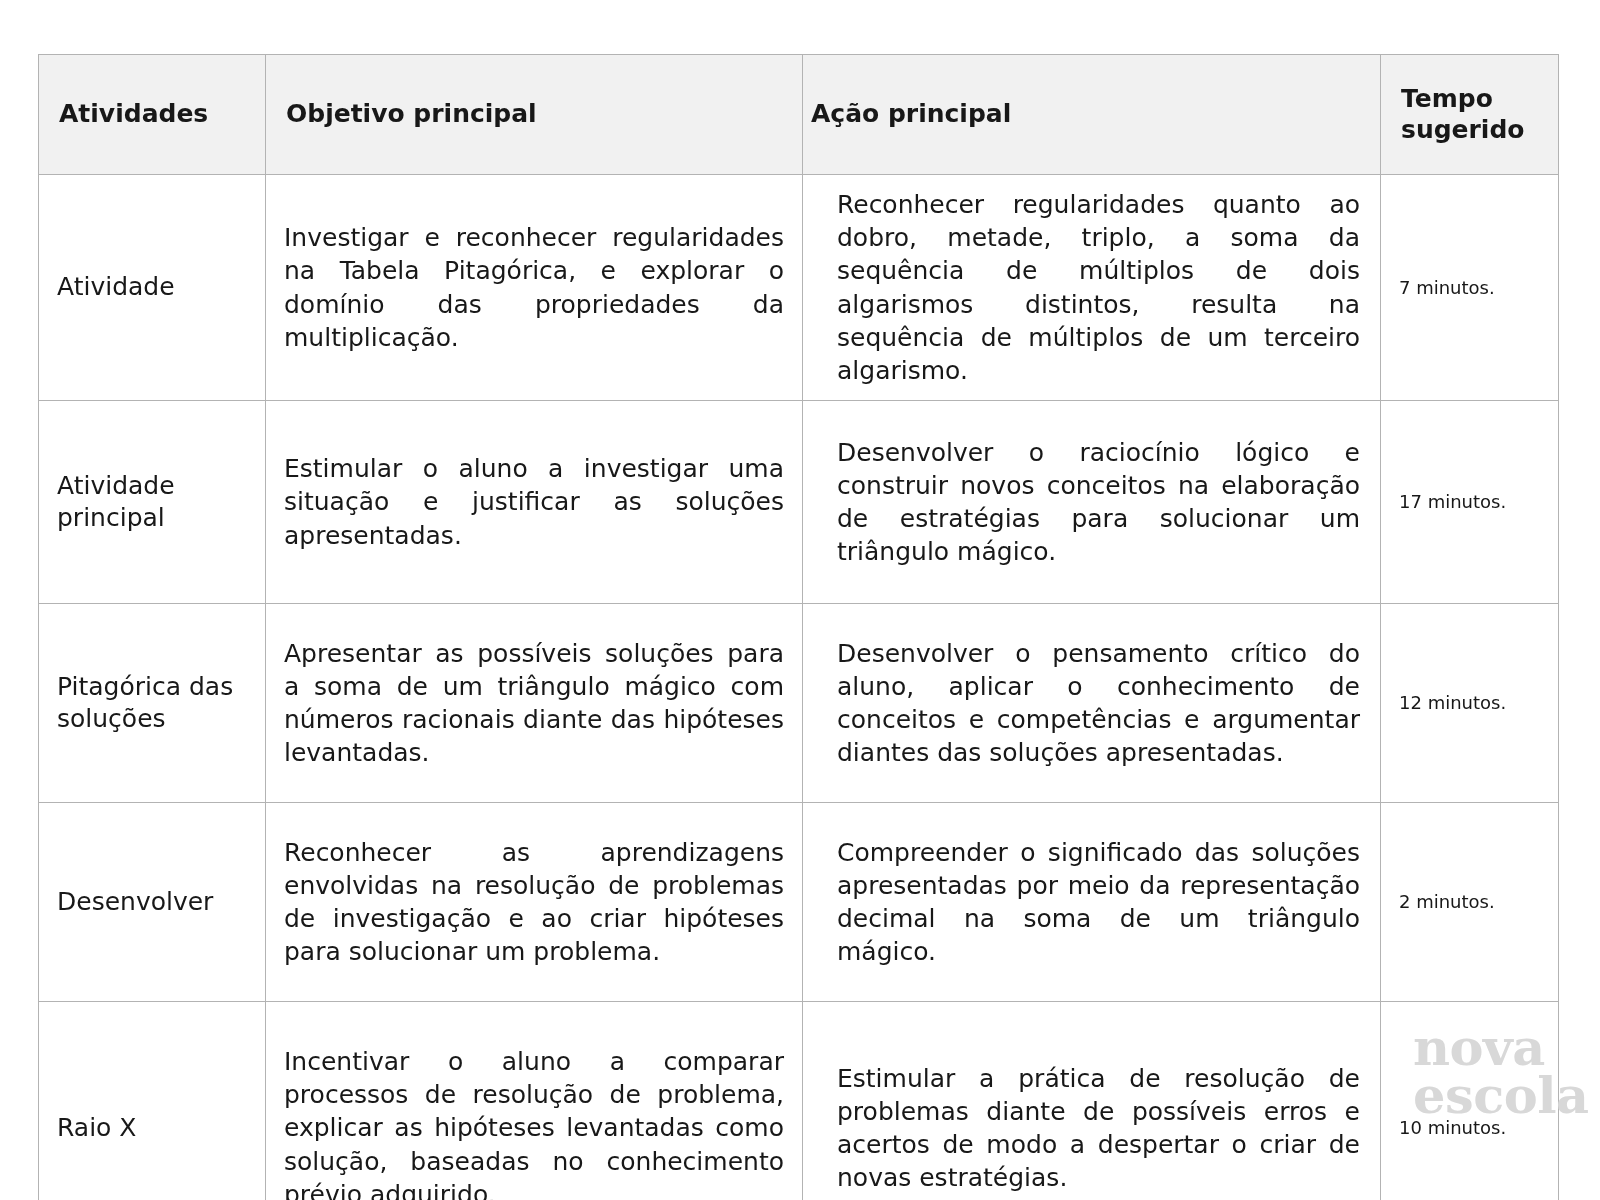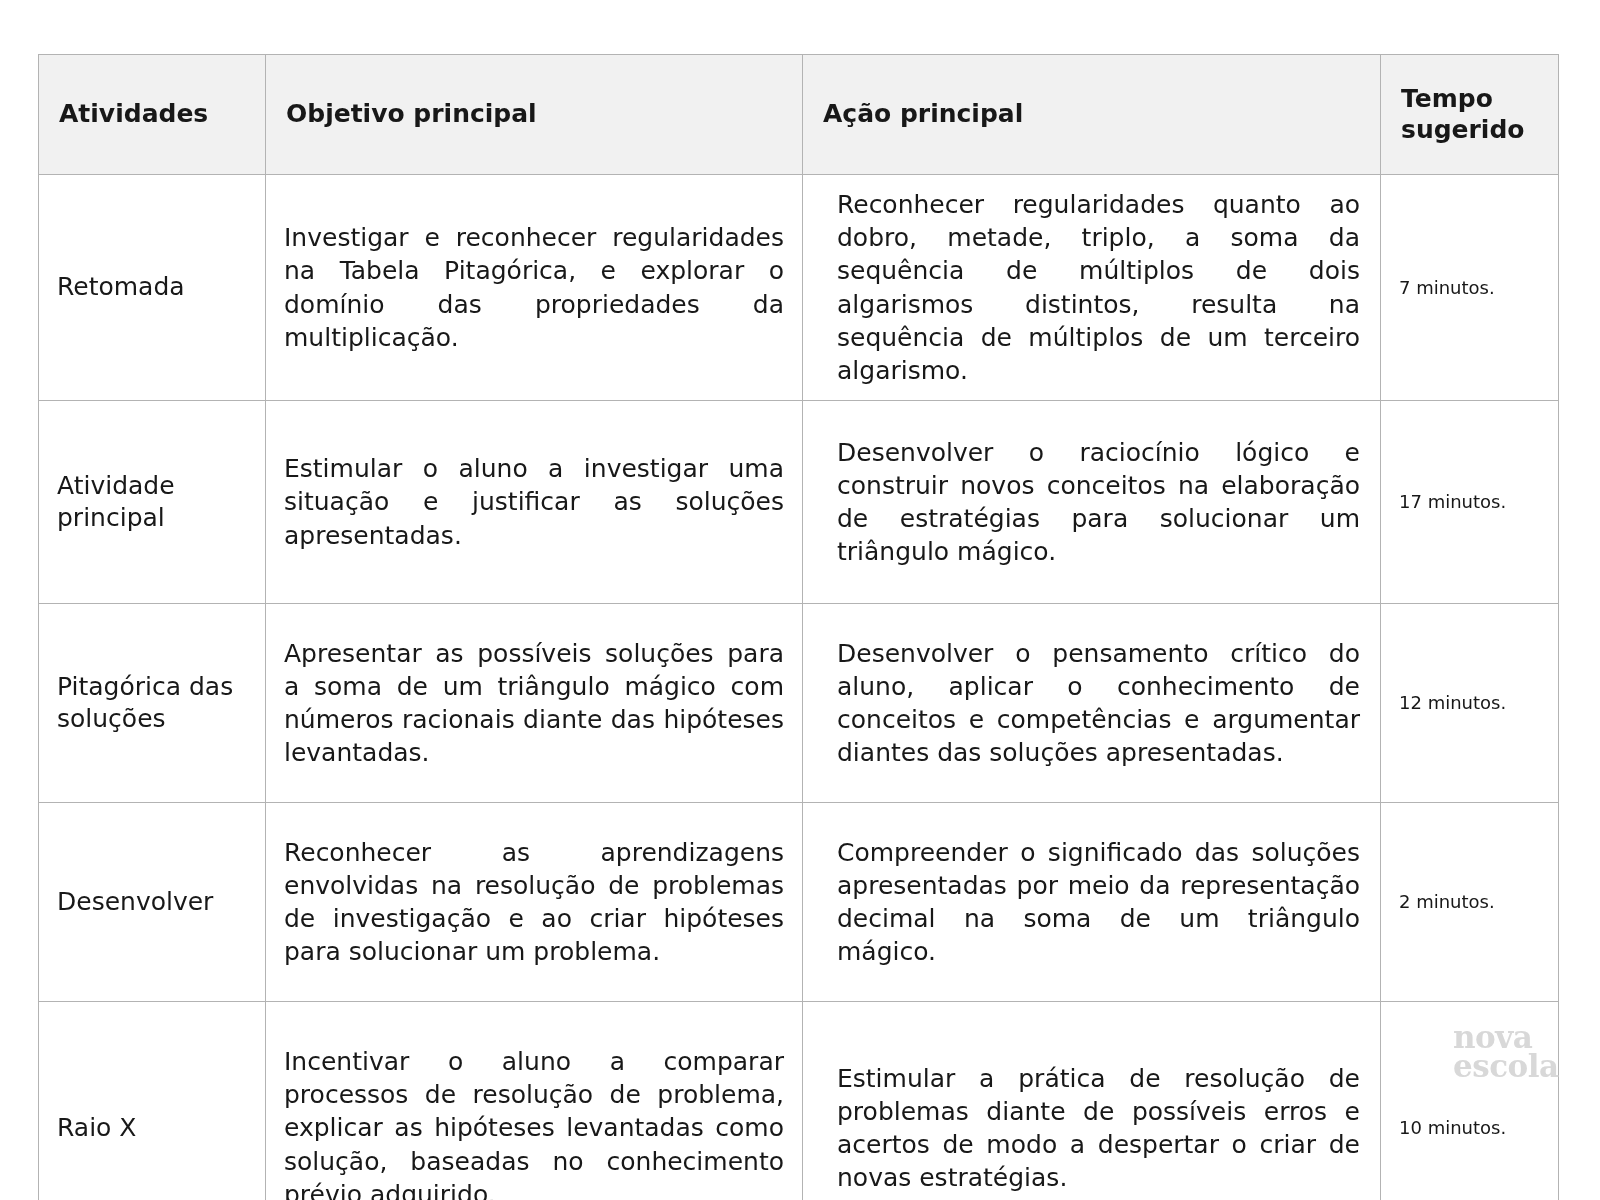--- a/index.html
+++ b/index.html
@@ -53,21 +53,21 @@
     font-weight: bold;
     font-size: 25px;
     line-height: 1.22;
     text-align: left;
     vertical-align: middle;
     height: 120px;
     box-sizing: border-box;
     padding-left: 20px;
     padding-right: 14px;
   }
-  table.plan-table thead th.th-acao { padding-left: 20px; }
+  table.plan-table thead th.th-acao { padding-left: 8px; }
   table.plan-table thead th.th-tempo { padding-left: 20px; }
 
   td.cell-activity {
     font-size: 25px;
     line-height: 1.30;
     text-align: left;
     padding-left: 20px;
     padding-right: 10px;
   }
 
@@ -93,25 +93,25 @@
 
   
   tr.row-0 td { height: 205px; }
   tr.row-1 td { height: 182px; }
   tr.row-2 td { height: 178px; }
   tr.row-3 td { height: 178px; }
   tr.row-4 td { height: 232px; }
 
   .watermark {
     position: absolute;
-    left: 1453px;
+    left: 1413px;
     top: 1023px;
     font-family: "DejaVu Serif", serif;
     font-weight: bold;
-    font-size: 31px;
+    font-size: 51px;
     line-height: 0.95;
     color: #d8d8d8;
     letter-spacing: -0.5px;
     pointer-events: none;
     user-select: none;
   }
   .watermark div { display: block; }
 </style>
 </head>
 <body>
@@ -129,21 +129,21 @@
       <thead>
         <tr>
           <th class="th-atividades">Atividades</th>
           <th class="th-objetivo">Objetivo principal</th>
           <th class="th-acao">Ação principal</th>
           <th class="th-tempo">Tempo sugerido</th>
         </tr>
       </thead>
       <tbody>
         <tr class="row-0">
-          <td class="cell-activity">Retomada</td>
+          <td class="cell-activity">Atividade</td>
           <td class="cell-just">Investigar e reconhecer regularidades na Tabela Pitagórica, e explorar o domínio das propriedades da multiplicação.</td>
           <td class="cell-just cell-acao">Reconhecer regularidades quanto ao dobro, metade, triplo, a soma da sequência de múltiplos de dois algarismos distintos, resulta na sequência de múltiplos de um terceiro algarismo.</td>
           <td class="cell-time">7 minutos.</td>
         </tr>
         <tr class="row-1">
           <td class="cell-activity">Atividade principal</td>
           <td class="cell-just">Estimular o aluno a investigar uma situação e justificar as soluções apresentadas.</td>
           <td class="cell-just cell-acao">Desenvolver o raciocínio lógico e construir novos conceitos na elaboração de estratégias para solucionar um triângulo mágico.</td>
           <td class="cell-time">17 minutos.</td>
         </tr>

